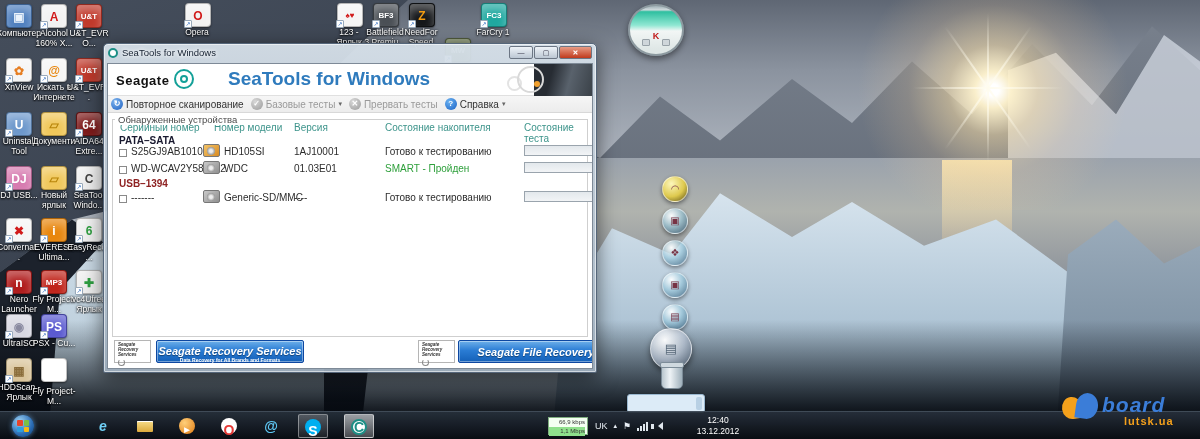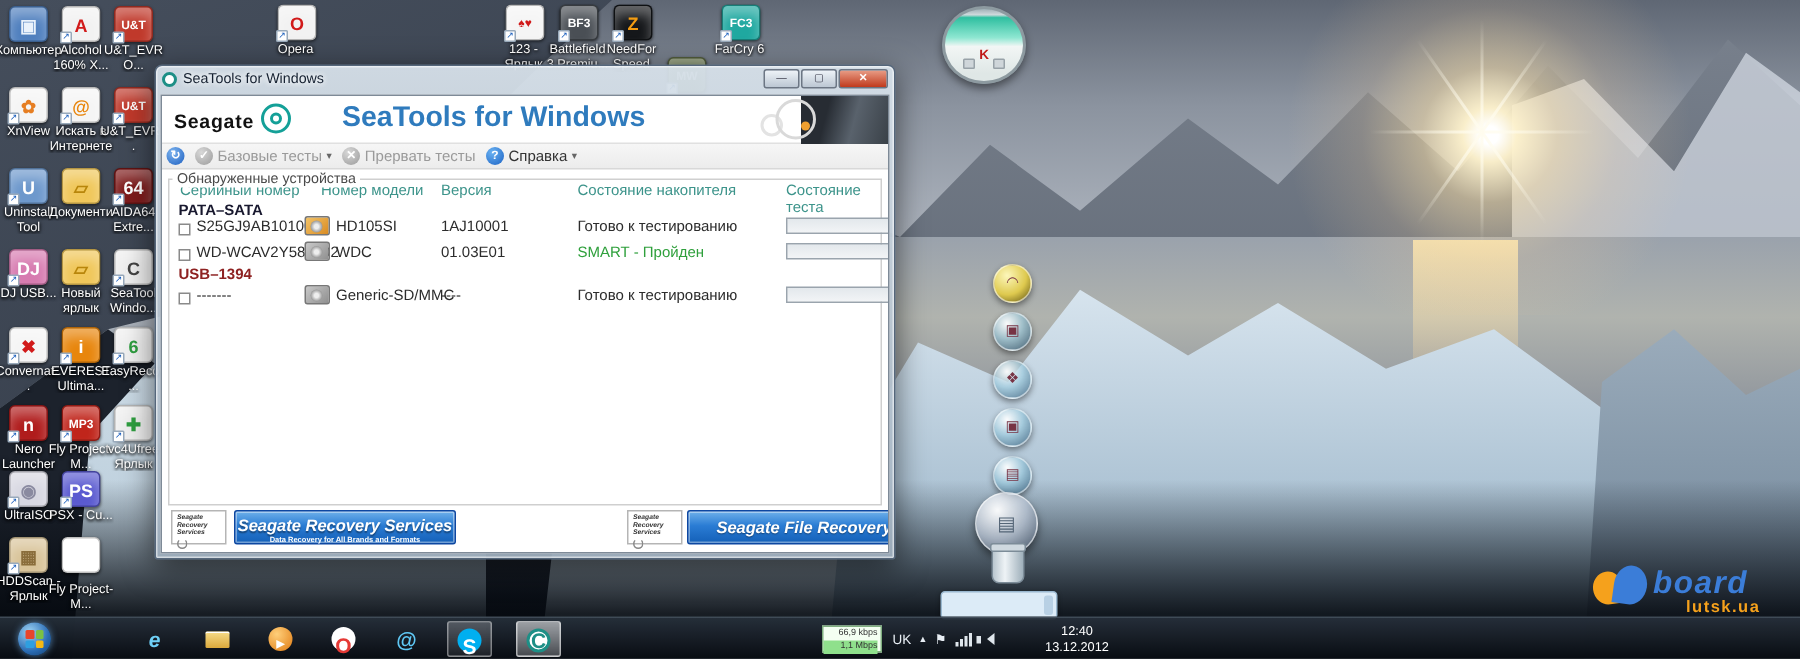--- a/index.html
+++ b/index.html
@@ -137,21 +137,21 @@
   .tray .lang{font-size:9px;}
   .tray .hi{font-size:7px;}
   .tray .flag{font-size:9px;}
   .net{display:flex;align-items:flex-end;gap:1px;height:9px;}
   .net b{width:2px;background:#dfe6ec;}
   .spk{width:0;height:0;border:4px solid transparent;border-right:5px solid #dfe6ec;position:relative;}
   .spk:before{content:"";position:absolute;left:-7px;top:-2px;width:3px;height:5px;background:#dfe6ec;}
   .clock{position:absolute;left:694px;top:3px;width:48px;text-align:center;font-size:8.5px;line-height:11px;color:#fff;}
 
   
-  .wm{right:8px;bottom:20px;width:130px;height:44px;}
+  .wm{right:8px;bottom:4px;width:130px;height:44px;}
   .wm .s1{position:absolute;left:0;top:6px;width:20px;height:22px;background:#f5a11c;border-radius:50% 50% 0 50%;transform:rotate(-8deg);}
   .wm .s2{position:absolute;left:14px;top:2px;width:22px;height:26px;background:#3b7dd8;border-radius:50% 50% 50% 0;transform:rotate(8deg);}
   .wm .t1{position:absolute;left:40px;top:2px;font-size:21px;font-weight:bold;font-style:italic;color:#3b7dd8;letter-spacing:1px;}
   .wm .t2{position:absolute;left:62px;top:24px;font-size:11px;font-weight:bold;color:#f5a11c;letter-spacing:1px;}
 </style>
 </head>
 <body>
 
 <div class="screen">
 
@@ -194,21 +194,21 @@
   <div class="di c1 r7"><span class="tl" style="background: rgb(216, 216, 226);"><span class="g" style="color: rgb(138, 138, 160);">◉</span><span class="sa">↗</span></span><span class="lb">UltraISO</span></div>
   <div class="di c2 r7"><span class="tl" style="background: rgb(90, 90, 208);"><span class="g" style="color: rgb(255, 255, 255);">PS</span><span class="sa">↗</span></span><span class="lb">PSX - Cu...</span></div>
   <div class="di c1 r8"><span class="tl" style="background: rgb(217, 196, 154);"><span class="g" style="color: rgb(138, 109, 59);">▦</span><span class="sa">↗</span></span><span class="lb">HDDScan - Ярлык</span></div>
   <div class="di c2 r8"><span class="tl" style="background: rgb(255, 255, 255);"><span class="g" style="color: rgb(136, 136, 136);"></span></span><span class="lb">Fly Project-M...</span></div>
 
   <div class="ti" style="left:180px;"><span class="tl" style="background: rgb(242, 242, 242);"><span class="g" style="color: rgb(209, 26, 26);">O</span><span class="sa">↗</span></span><span class="lb">Opera</span></div>
   <div class="ti" style="left:332px;"><span class="tl" style="background: rgb(245, 245, 245);"><span class="g sm" style="color: rgb(209, 26, 26);">♠♥</span><span class="sa">↗</span></span><span class="lb">123 - Ярлык</span></div>
   <div class="ti" style="left:368px;"><span class="tl" style="background: rgb(74, 79, 85);"><span class="g sm" style="color: rgb(255, 255, 255);">BF3</span><span class="sa">↗</span></span><span class="lb">Battlefield 3 Premiu...</span></div>
   <div class="ti" style="left:404px;"><span class="tl" style="background: rgb(21, 23, 26);"><span class="g" style="color: rgb(243, 156, 18);">Z</span><span class="sa">↗</span></span><span class="lb">NeedFor Speed The...</span></div>
   <div class="ti" style="left:440px;"><span class="tl" style="background: rgb(107, 122, 79); margin-top: 35px;"><span class="g sm" style="color: rgb(232, 232, 208);">MW</span><span class="sa">↗</span></span><span class="lb">good - Ярлык</span></div>
-  <div class="ti" style="left:476px;"><span class="tl" style="background: rgb(31, 168, 160);"><span class="g sm" style="color: rgb(255, 255, 255);">FC3</span><span class="sa">↗</span></span><span class="lb">FarCry 6</span></div>
+  <div class="ti" style="left:476px;"><span class="tl" style="background: rgb(31, 168, 160);"><span class="g sm" style="color: rgb(255, 255, 255);">FC3</span><span class="sa">↗</span></span><span class="lb">FarCry 1</span></div>
 
   <div class="abs kasp">
     <span class="k">K</span>
     <span class="b1"></span>
     <span class="b2"></span>
   </div>
   <div class="abs dockc d1" style="top:176px;"><span>◠</span></div>
   <div class="abs dockc" style="top:208px;"><span>▣</span></div>
   <div class="abs dockc" style="top:240px;"><span>❖</span></div>
   <div class="abs dockc" style="top:272px;"><span>▣</span></div>
@@ -237,20 +237,21 @@
           </span>
         <span class="apptitle">SeaTools for Windows</span>
         <span class="photo"></span>
         <span class="cir2"></span>
         <span class="cir1"></span>
         <span class="dot"></span>
       </div>
       <div class="tools">
         <span class="tbtn">
             <span class="tico rescan">↻</span>
+            <span>Повторное сканирование</span>
           </span>
         <span class="tbtn dis">
             <span class="tico chk">✓</span>
             <span>Базовые тесты</span>
             <span class="arr">▾</span>
           </span>
         <span class="tbtn dis">
             <span class="tico abort">✕</span>
             <span>Прервать тесты</span>
           </span>

